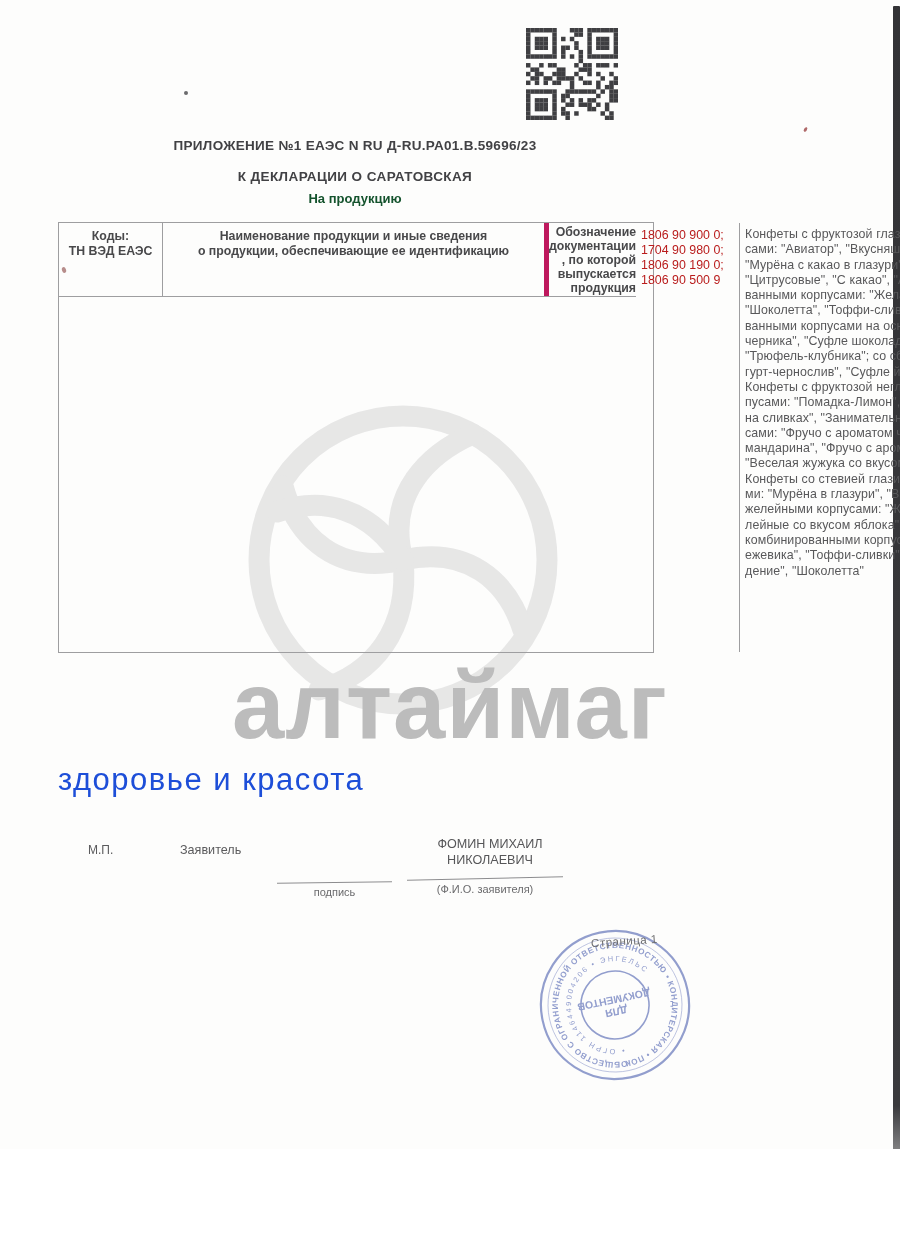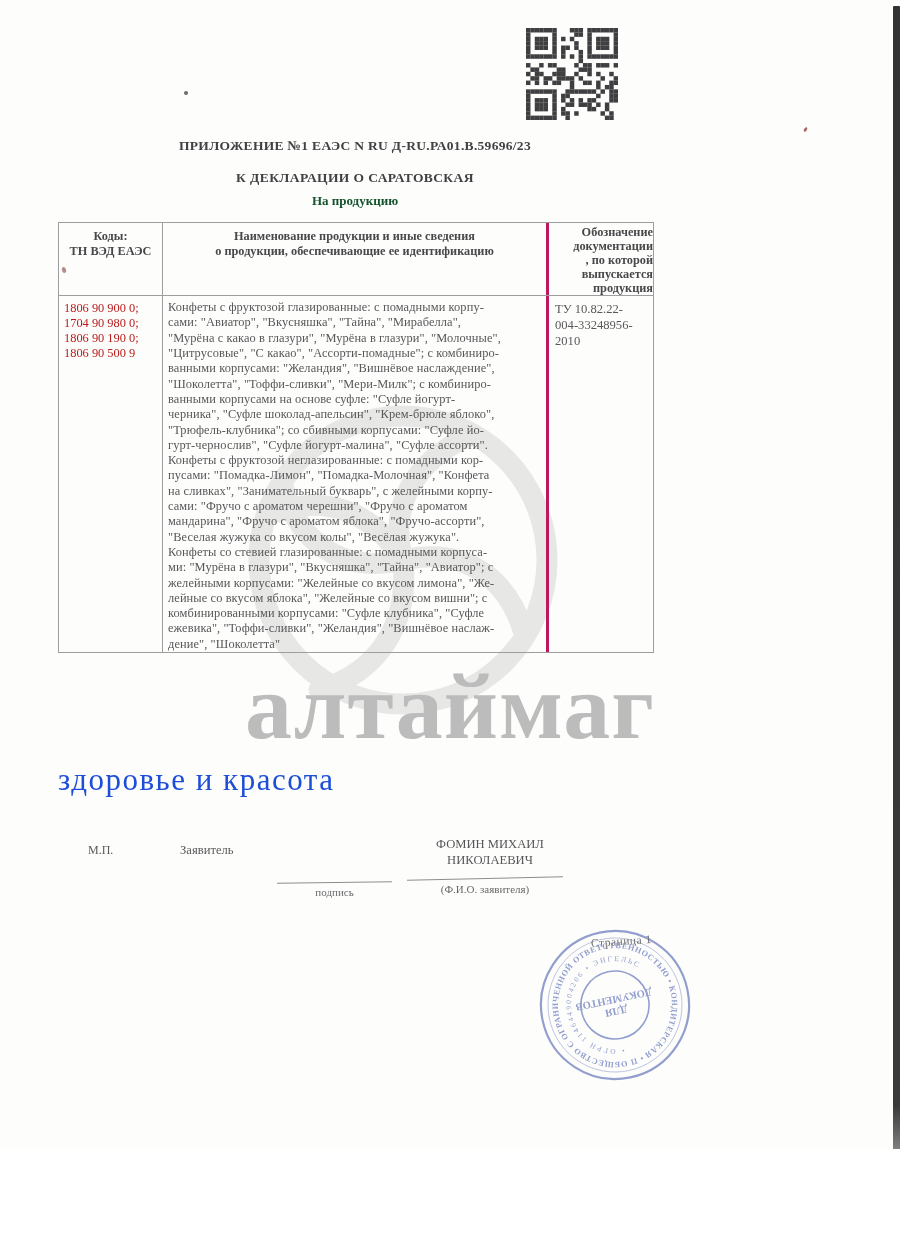--- a/index.html
+++ b/index.html
@@ -1,39 +1,39 @@
 <!DOCTYPE html>
 <html><head>
 <meta charset="utf-8">
 <style>
   html,body{margin:0;padding:0;background:#ffffff;}
   .page{
     position:relative;width:900px;height:1149px;background:#fdfdfc;overflow:hidden;
-    font-family:Liberation Serif, serif;color:#4d4d4f;
+    font-family:Liberation Sans, sans-serif;color:#4d4d4f;
   }
   
   .edge-strip{position:absolute;right:0;top:6px;width:7px;height:1222px;
     background:linear-gradient(to bottom,#333336 0%,#3a3a3d 90%,rgba(58,58,61,0) 100%);
     border-radius:1px;}
   
   .qr{position:absolute;left:526px;top:28px;width:92px;height:92px;}
   
   .titles{position:absolute;left:58px;top:138px;width:594px;text-align:center;}
   .title1{font-size:13.5px;font-weight:bold;color:#414144;letter-spacing:.3px;}
   .title2{font-size:13.5px;font-weight:bold;color:#414144;margin-top:16px;letter-spacing:.4px;}
   .title3{font-size:13px;font-weight:bold;color:#14532d;margin-top:7px;}
   
   .emblem{position:absolute;left:235px;top:398px;width:340px;height:330px;z-index:0;opacity:.6;}
   
   .doc-table{position:absolute;left:58px;top:222px;width:594px;height:429px;z-index:1;
-    border:1px solid #9e9ea0;display:flex;flex-direction:column;background:transparent;}
+    border:1px solid #9e9ea0;display:flex;flex-direction:row;background:transparent;}
   .t-head{display:flex;height:73px;border-bottom:1px solid #9e9ea0;}
   .t-body{display:flex;flex:1;}
   .c1{width:104px;border-right:1px solid #9e9ea0;box-sizing:border-box;}
-  .c2{width:386px;border-right:3px solid #be185d;box-sizing:border-box;}
+  .c2{width:386px;border-right:5px solid #be185d;box-sizing:border-box;}
   .c3{flex:1;box-sizing:border-box;}
   .h-cell{font-size:12.3px;font-weight:bold;color:#48484a;text-align:center;
     white-space:pre-line;line-height:14.5px;padding-top:6px;}
   .h-cell.c3{text-align:right;padding-top:2px;line-height:14px;}
   .codes{font-size:12.4px;line-height:15px;padding:5px 0 0 5px;white-space:pre-line;color:#b91c1c;}
   .prod{font-size:12.4px;line-height:15.3px;padding:4px 0 0 5px;white-space:pre-line;
     color:#58585a;letter-spacing:.1px;}
   .tu{font-size:12.6px;line-height:16px;padding:5px 0 0 6px;white-space:pre-line;color:#58585a;}
   
   .wm-brand{position:absolute;left:58px;top:652px;width:784px;text-align:center;z-index:2;

